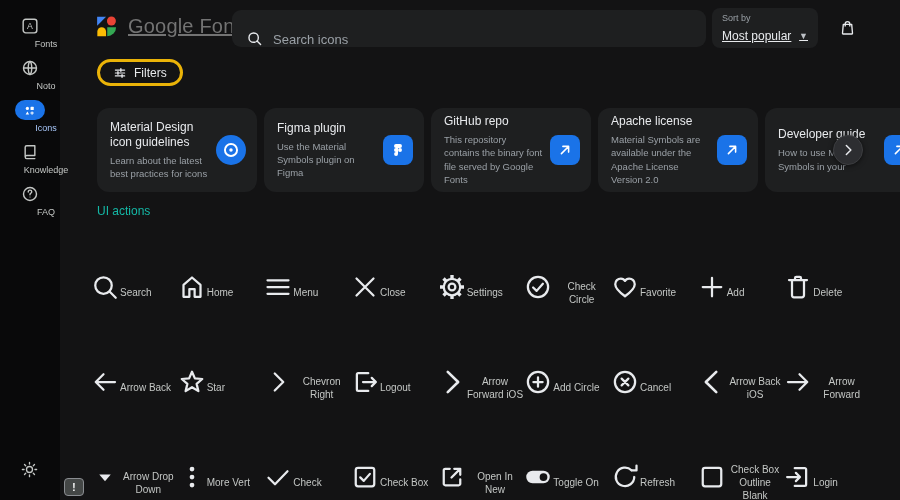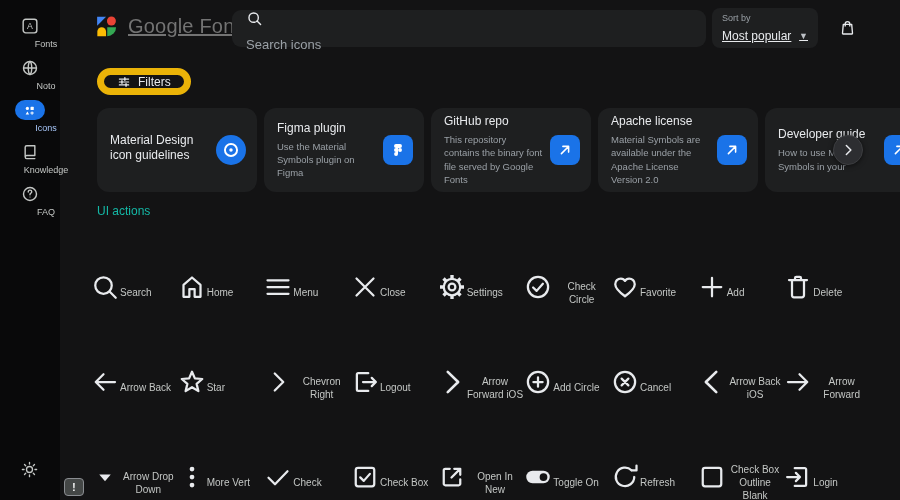--- a/index.html
+++ b/index.html
@@ -27,38 +27,38 @@
     background:#444746; border:1px solid #8a8d91; border-radius:4px;
     color:#fff; font-size:10px; font-weight:bold; display:flex; align-items:center; justify-content:center;
     z-index:9; cursor:pointer;
   }
   
   .header { position:absolute; left:60px; top:0; width:840px; height:56px; }
   .logo { position:absolute; left:34px; top:14px; display:flex; align-items:center; gap:9px; cursor:pointer; }
   .logo-text { font-size:20px; color:#737373; letter-spacing:.2px; white-space:nowrap;text-decoration:underline; }
   .search-bar {
     position:absolute; left:172px; top:10px; width:474px; height:37px;
-    background:#1e1f20; border-radius:9px; display:flex; align-items:flex-start;
-    padding:0 14px; gap:10px; cursor:text;flex-direction:column;
+    background:#1e1f20; border-radius:9px; display:flex; align-items:flex-end;
+    padding:0 14px; gap:10px; cursor:text;
   }
   .search-input { flex:1; background:transparent; border:none; outline:none; color:#e8eaed; font-size:13px; font-family:inherit; }
   .search-input::placeholder { color:#9aa0a6; }
   .sort-box {
     position:absolute; left:652px; top:8px; width:106px; height:40px;
     background:#1e1f20; border-radius:8px; padding:5px 10px 4px 10px; cursor:pointer;
   }
   .sort-caption { font-size:9px; color:#9aa0a6; margin-bottom:6px; }
   .sort-row { display:flex; align-items:center; justify-content:space-between;text-decoration:underline; }
   .sort-value { font-size:12px; color:#e8eaed; white-space:nowrap; }
   .caret { color:#bdc1c6; font-size:9px; margin-left:6px; }
   .bag-btn { position:absolute; left:778px; top:18px; background:none; border:none; cursor:pointer; }
   
   .filters-btn {
-    position:absolute; left:97px; top:68px; height:27px;
-    border:7px solid #eab308; border-radius:14px; background:transparent;
+    position:absolute; left:97px; top:59px; height:27px;
+    border:3px solid #eab308; border-radius:14px; background:transparent;
     display:flex; align-items:center; gap:7px; padding:0 13px;
     color:#e8eaed; font-size:12px; font-family:inherit; cursor:pointer;
   }
   
   .cards { position:absolute; left:97px; top:108px; display:flex; gap:7px; }
   .card {
     width:160px; height:84px; flex-shrink:0; background:#1e1f20; border-radius:12px;
     padding:11px 11px 11px 13px; display:flex; align-items:center; gap:7px; cursor:pointer;
   }
   .card-text { flex:1; min-width:0; }
@@ -191,20 +191,21 @@
         <path d="M13.5 4.8 V9.2 M8.5 9.8 V14.2 M15.5 14.8 V19.2" stroke-width="2.4"></path>
       </svg>
   </span>
   <span>Filters</span>
 </button>
 
 <div class="cards">
   <div class="card">
     <div class="card-text">
       <div class="card-title">Material Design icon guidelines</div>
+      <div class="card-desc">Learn about the latest best practices for icons</div>
     </div>
     <div class="card-chip chip-circle">
       <svg width="22" height="22" viewBox="0 0 24 24" fill="none" stroke="#ffffff" stroke-width="2.1">
           <circle cx="12" cy="12" r="6.6"></circle>
           <circle cx="12" cy="12" r="1.9" fill="#ffffff" stroke="none"></circle>
         </svg>
     </div>
   </div>
   <div class="card">
     <div class="card-text">

